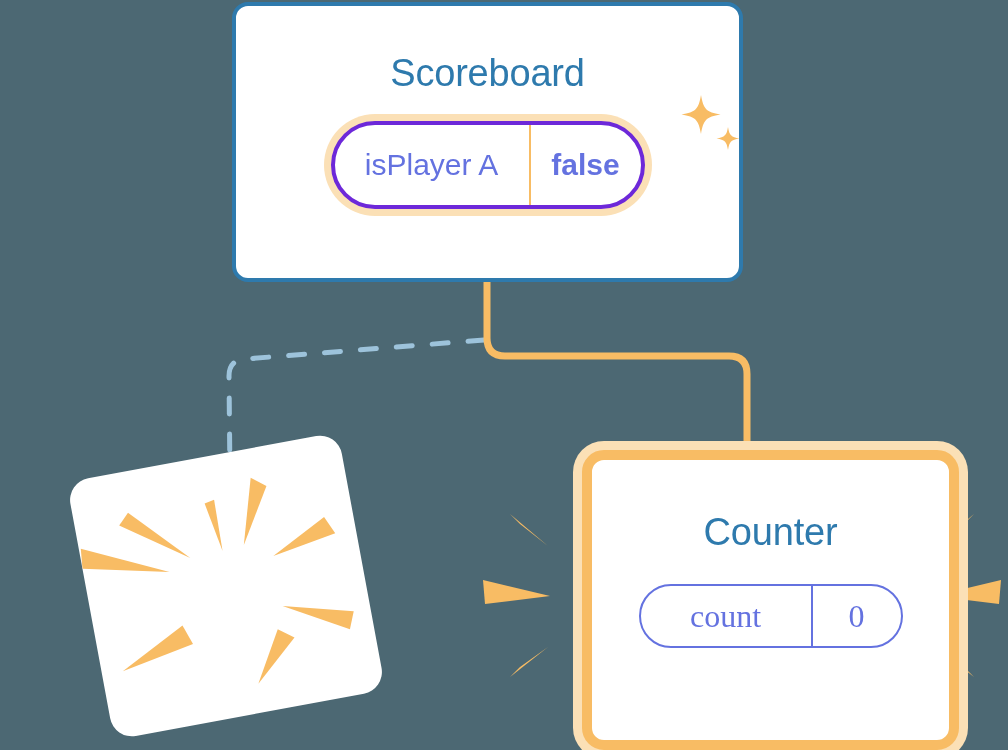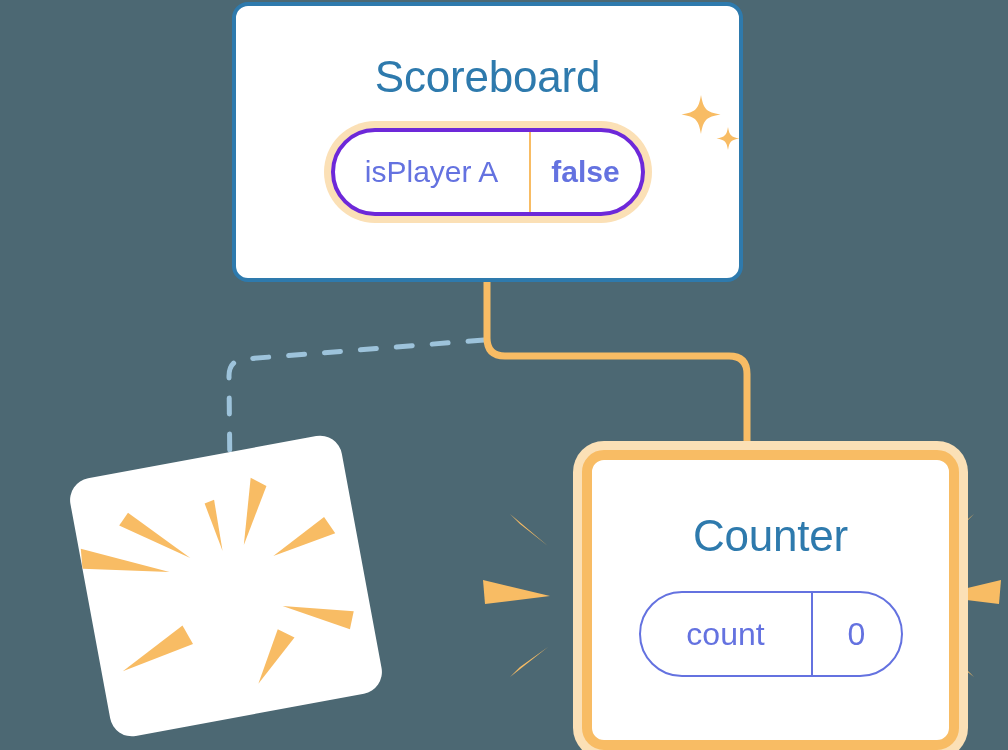--- a/index.html
+++ b/index.html
@@ -73,21 +73,21 @@
     transform: rotate(-10.5deg);
     z-index: 2;
     overflow: hidden;
   }
   .card-burst svg { display: block; }
 
   
   .card-title {
     text-align: center;
     color: #2e7aad;
-    font-size: 44px;
+    font-size: 38px;
     font-weight: 400;
     letter-spacing: -0.2px;
     font-family: "Liberation Sans", sans-serif;
   }
   .card-scoreboard .card-title { margin-top: 46px; }
   .card-counter   .card-title { margin-top: 51px; }
 
   
   .pill-wrap {
     display: flex;
@@ -127,22 +127,23 @@
     font-size: 30px;
     font-weight: 700;
     padding: 0 20px;
     min-width: 110px;
   }
 
   
   .pill-plain {
     border: 2px solid #6472e0;
     border-radius: 999px;
-    height: 86px;
+    height: 64px;
     margin-top: 30px;
+    font-family: Liberation Serif, serif;
   }
   .pill-plain .pill-key {
     font-size: 32px;
     font-weight: 400;
     padding: 0 22px;
     min-width: 172px;
     border-right: 2px solid #6472e0;
   }
   .pill-plain .pill-val {
     font-size: 32px;

